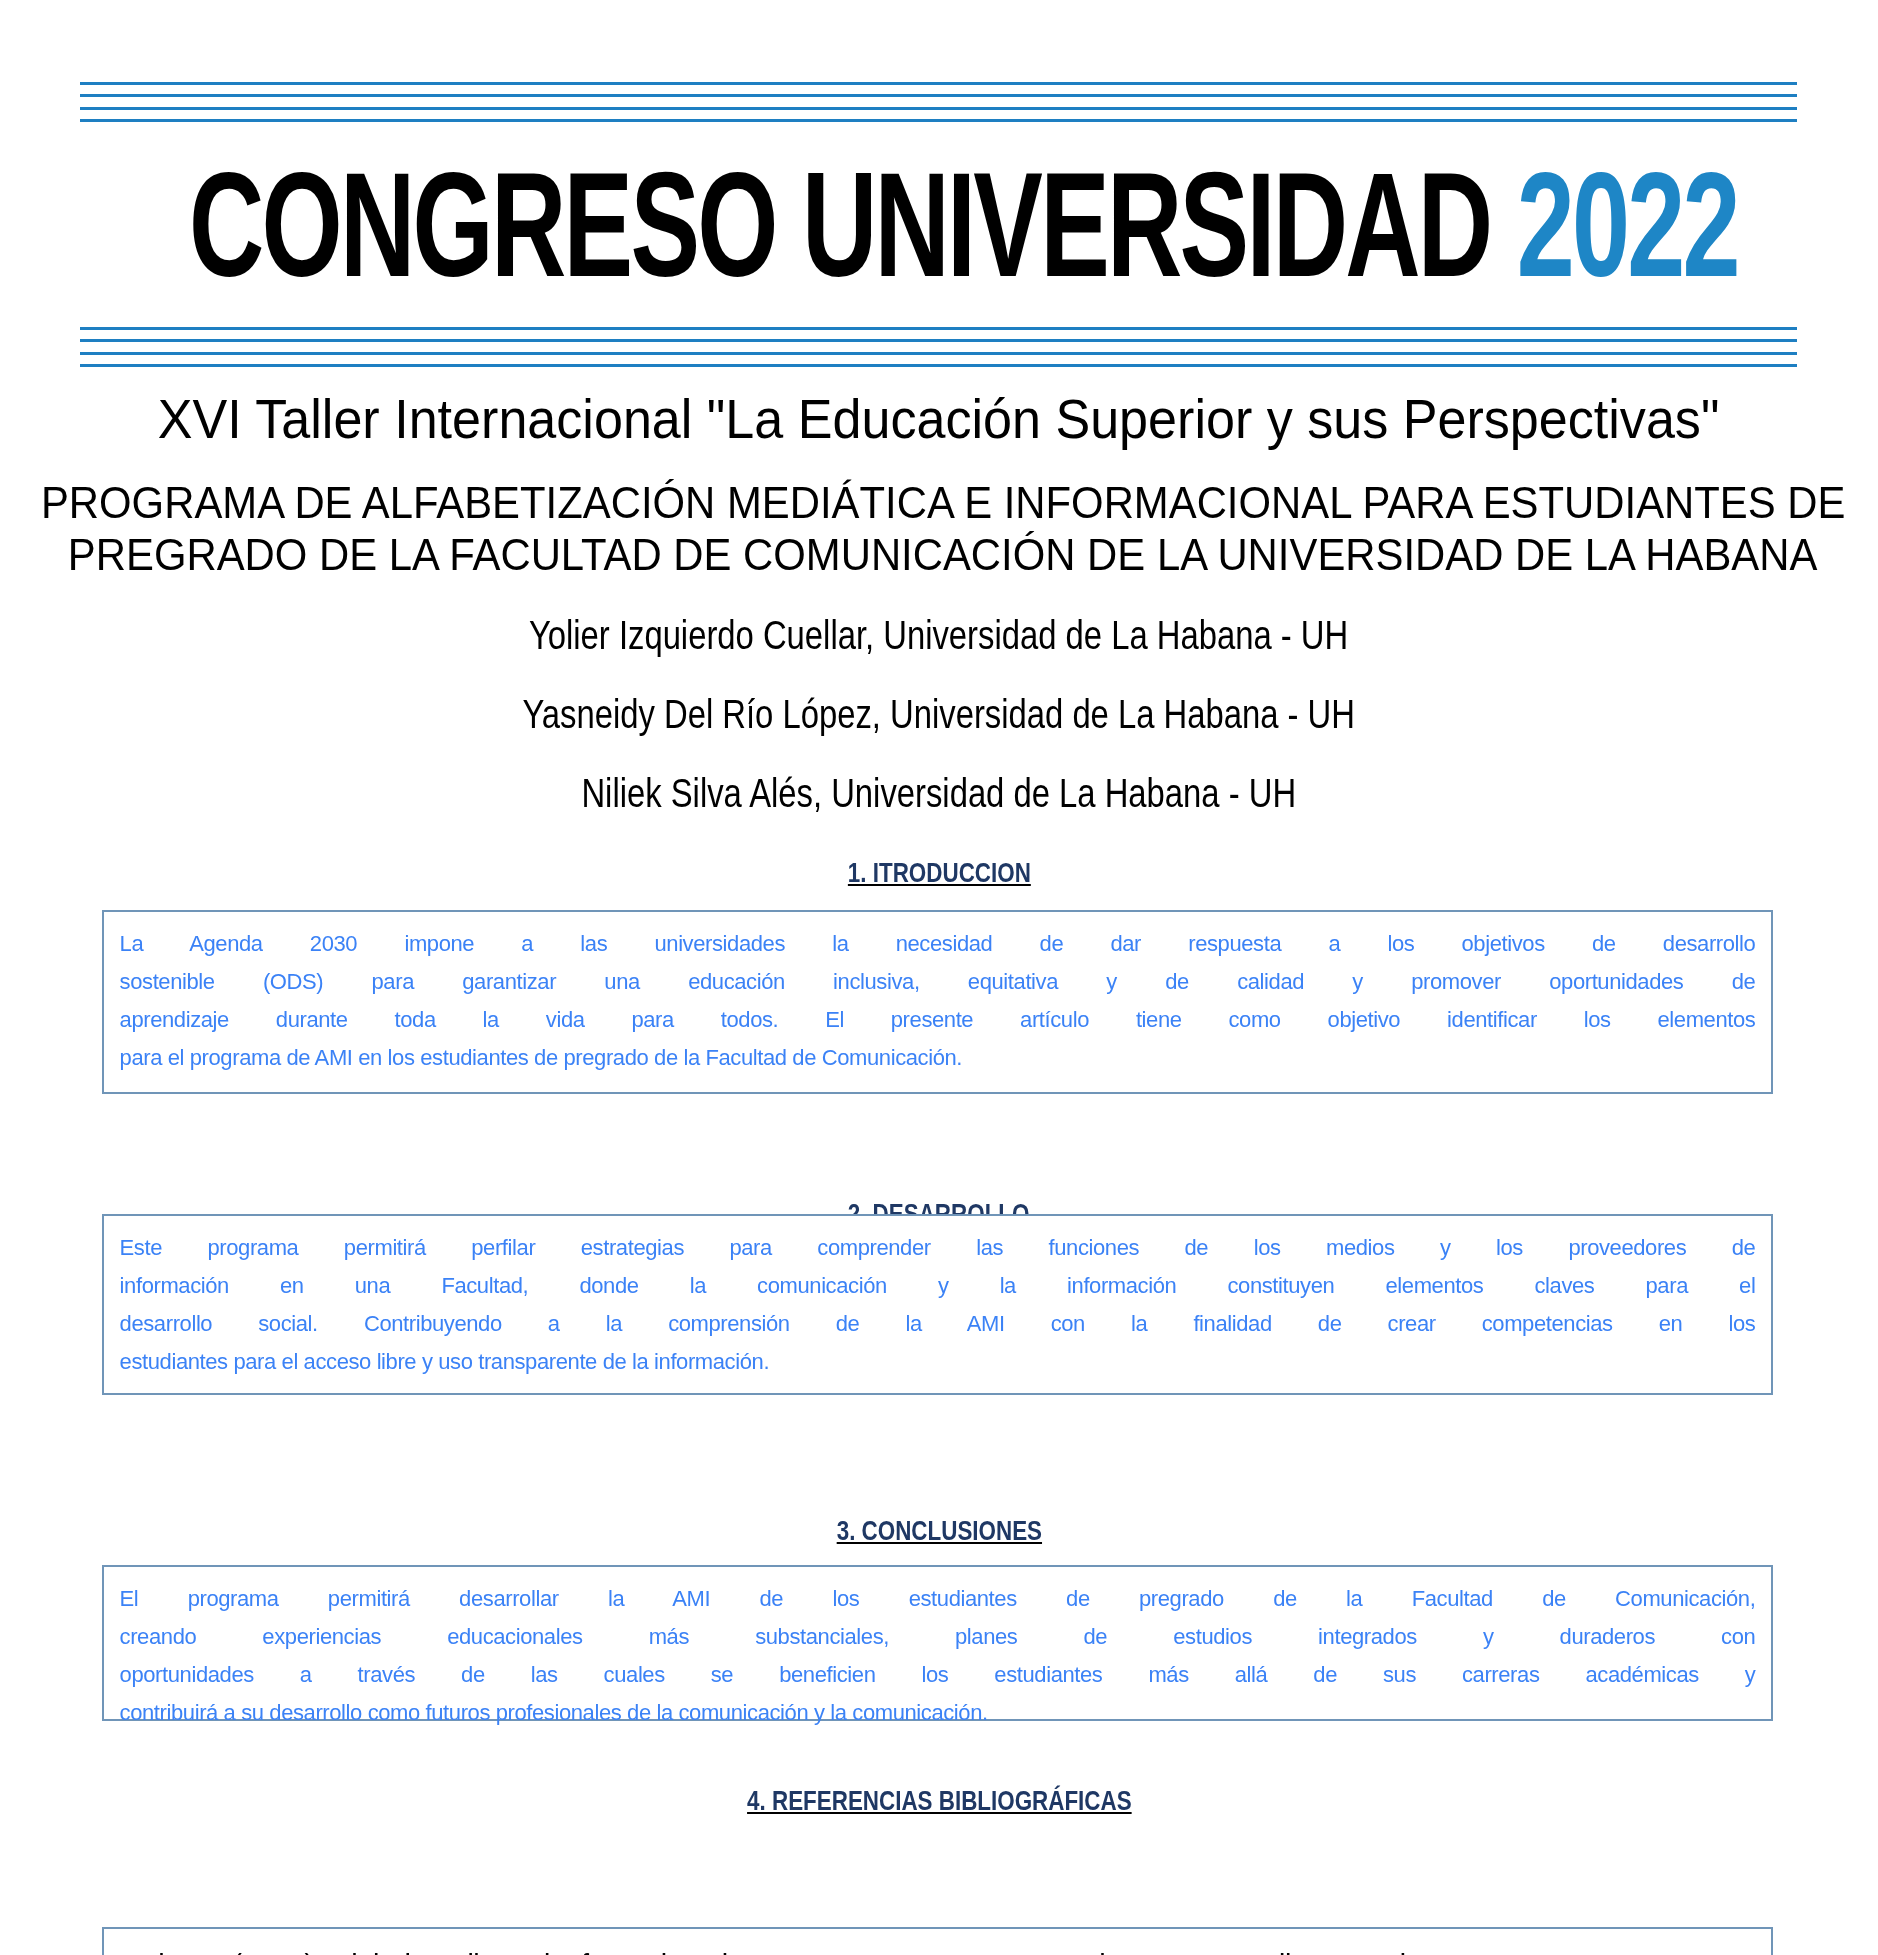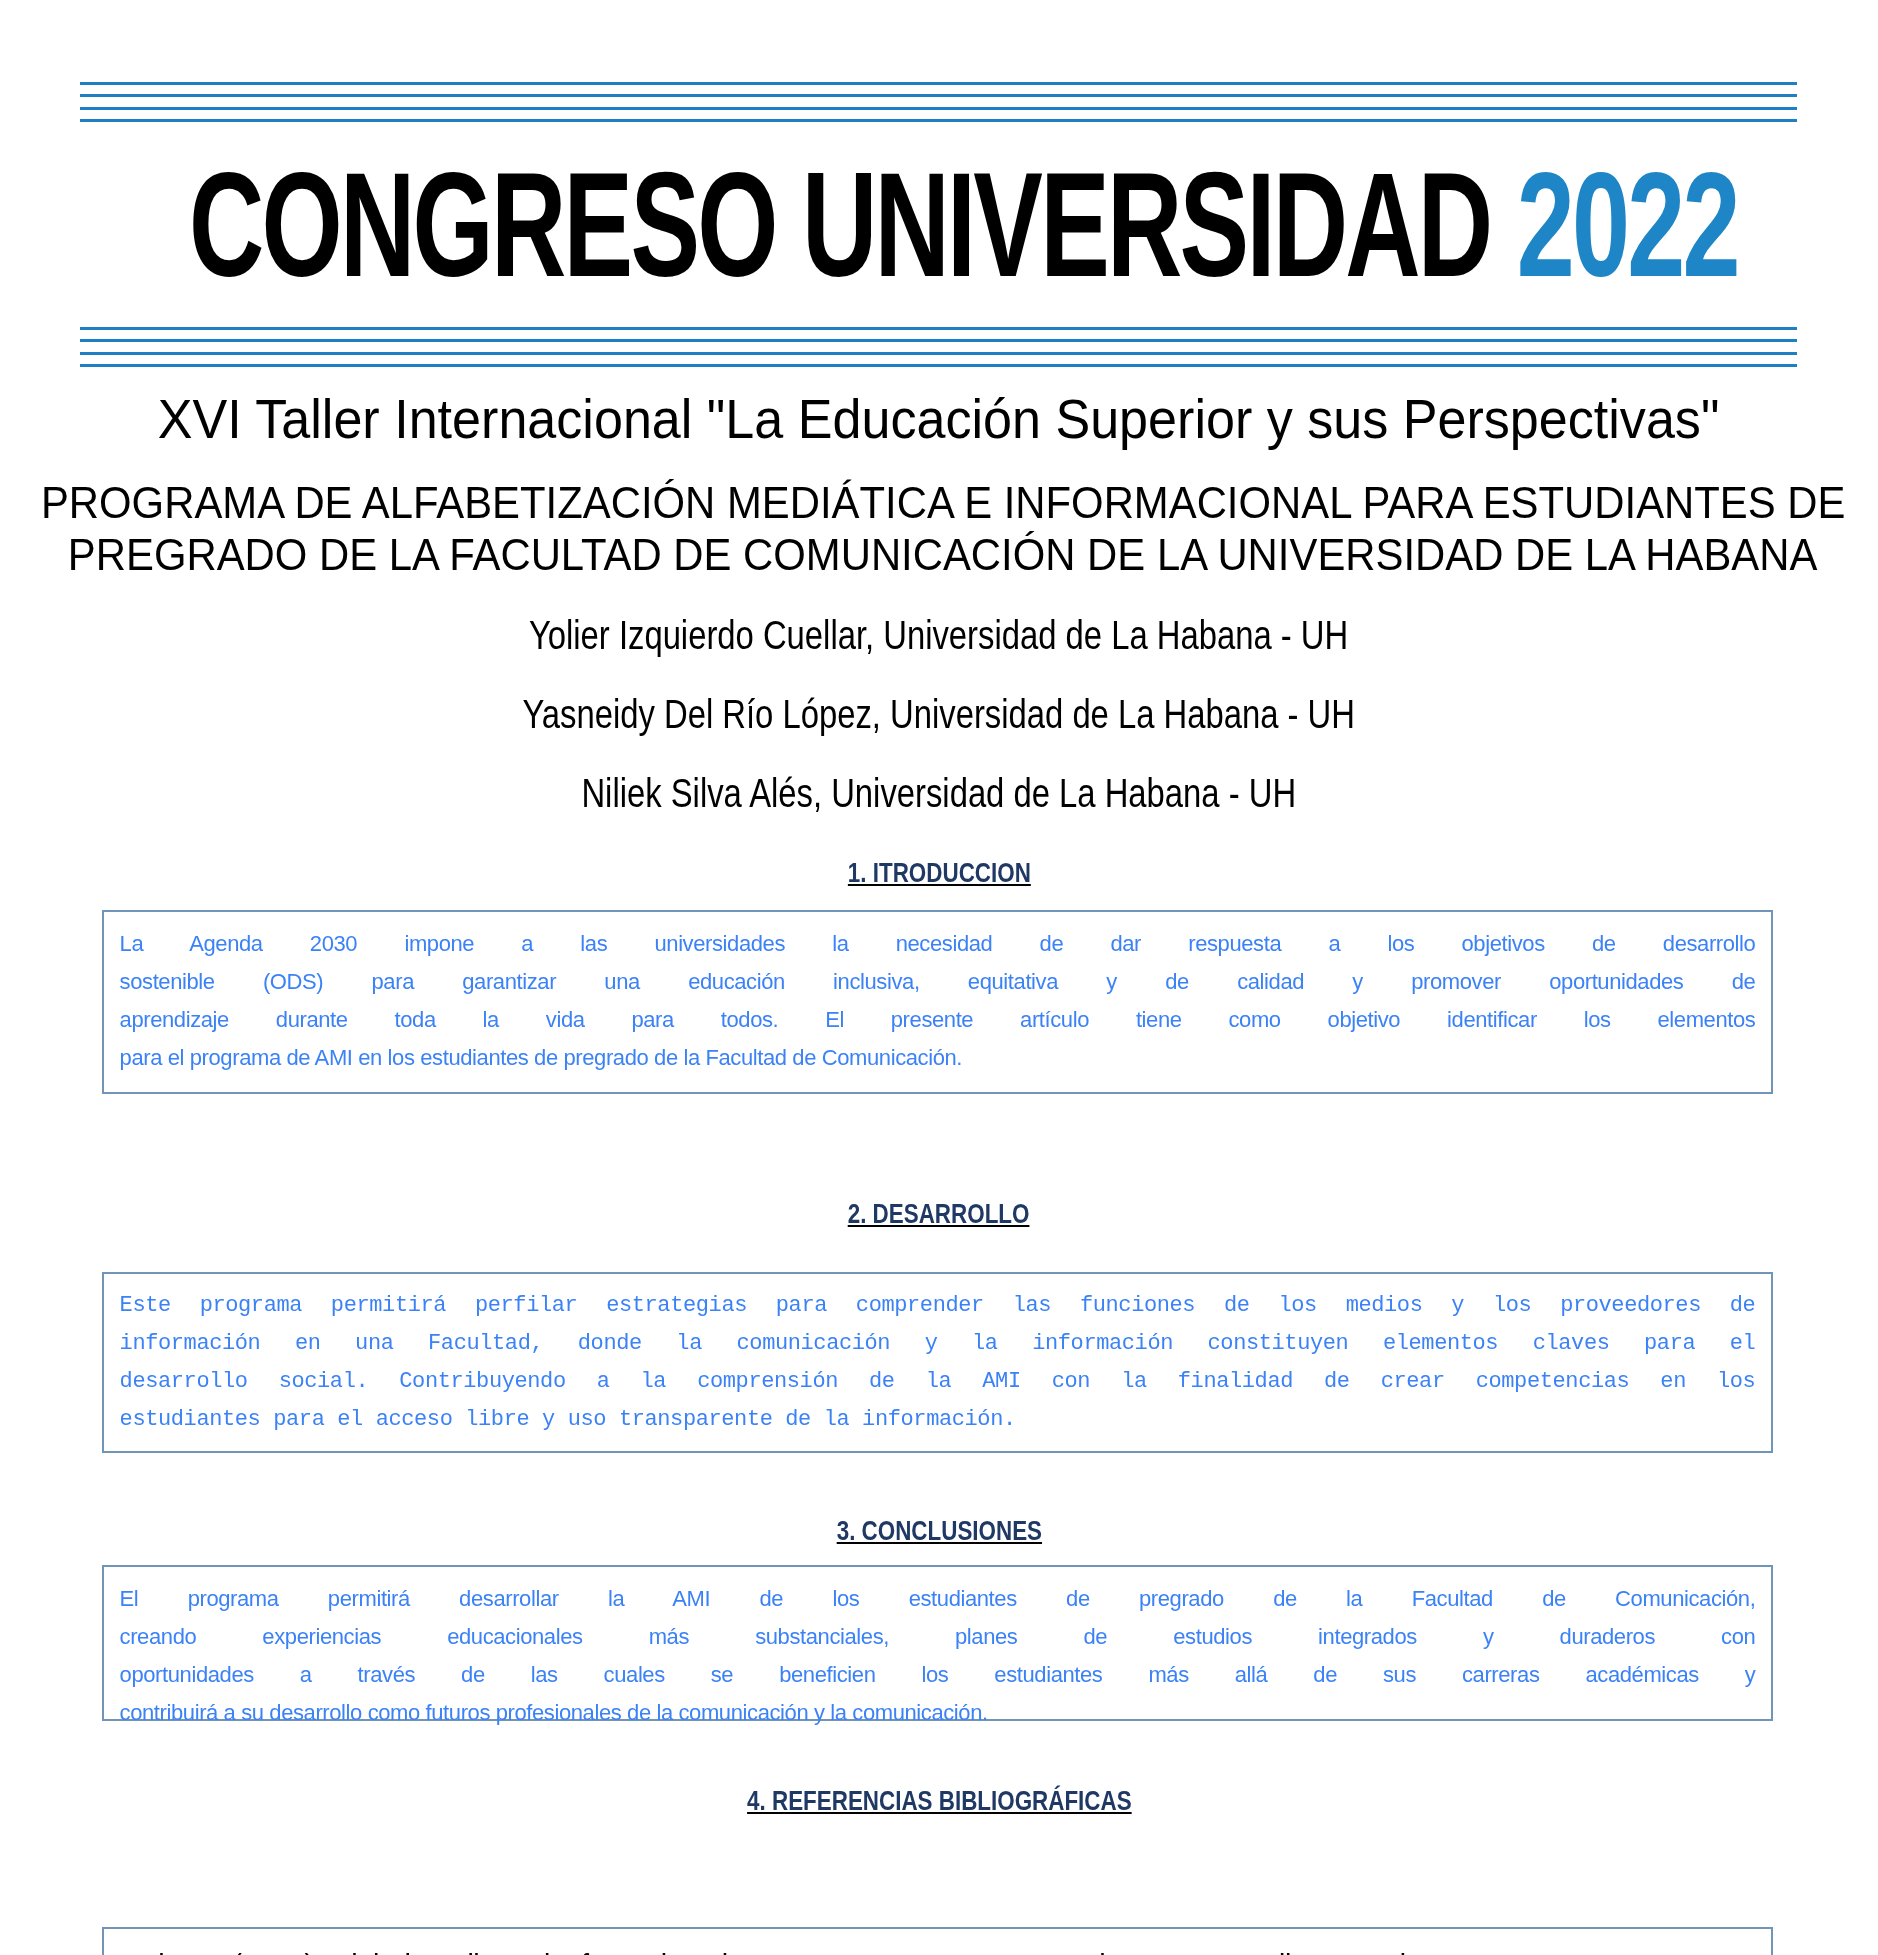--- a/index.html
+++ b/index.html
@@ -99,21 +99,21 @@
   <div class="tbox" style="top:910px; height:184px;">
     <div class="pline">La Agenda 2030 impone a las universidades la necesidad de dar respuesta a los objetivos de desarrollo</div>
     <div class="pline">sostenible (ODS) para garantizar una educación inclusiva, equitativa y de calidad y promover oportunidades de</div>
     <div class="pline">aprendizaje durante toda la vida para todos. El presente artículo tiene como objetivo identificar los elementos</div>
     <div class="pline last">para el programa de AMI en los estudiantes de pregrado de la Facultad de Comunicación.</div>
   </div>
 
   <div class="crow sec-head" style="top:1196px;">
     <span>2. DESARROLLO</span>
   </div>
-  <div class="tbox" style="top:1272px; height:181px;font-family:Liberation Mono, monospace;">
+  <div class="tbox" style="top:1214px; height:181px;">
     <div class="pline">Este programa permitirá perfilar estrategias para comprender las funciones de los medios y los proveedores de</div>
     <div class="pline">información en una Facultad, donde la comunicación y la información constituyen elementos claves para el</div>
     <div class="pline">desarrollo social. Contribuyendo a la comprensión de la AMI con la finalidad de crear competencias en los</div>
     <div class="pline last">estudiantes para el acceso libre y uso transparente de la información.</div>
   </div>
 
   <div class="crow sec-head" style="top:1513px;">
     <span>3. CONCLUSIONES</span>
   </div>
   <div class="tbox" style="top:1565px; height:156px;">

